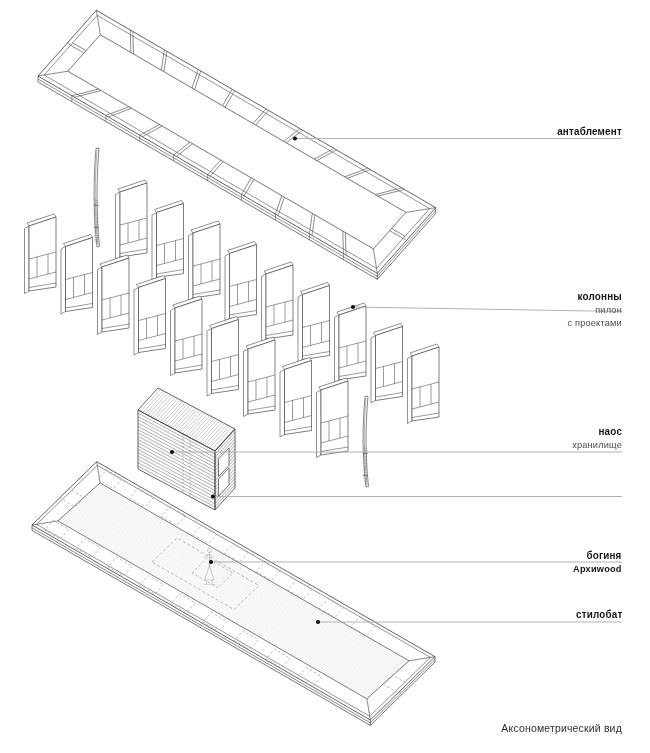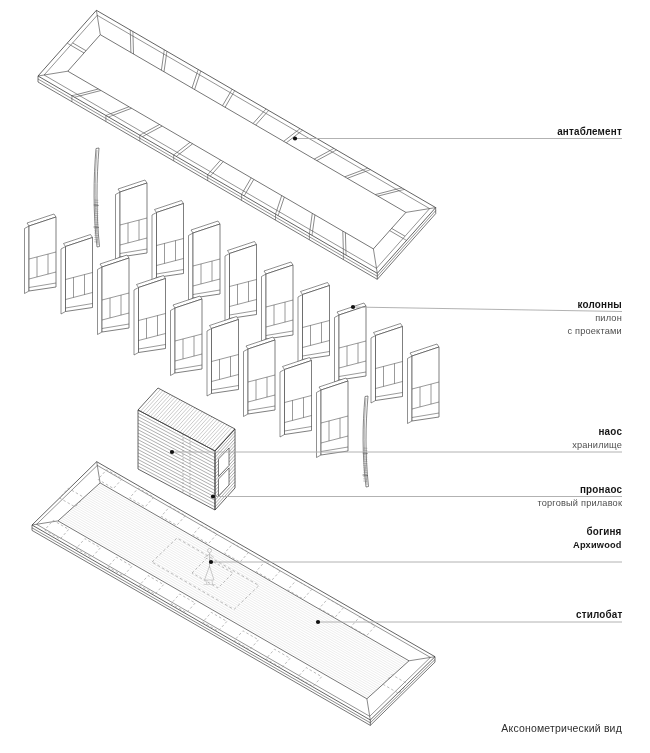--- a/index.html
+++ b/index.html
@@ -484,37 +484,33 @@
         <circle cx="211" cy="562" r="2.1" fill="#111111"></circle>
         <line x1="318.0" y1="622.0" x2="622.0" y2="622.0" stroke="#a9a9a9" stroke-width="0.9"></line>
         <circle cx="318" cy="622" r="2.1" fill="#111111"></circle>
       </g>
     </svg>
 
   <div class="ann" style="top:125px">
     <div class="term">антаблемент</div>
   </div>
 
-  <div class="ann" style="top:298px">
+  <div class="ann" style="top:290px">
     <div class="term">колонны</div>
     <div class="sub">пилон</div>
     <div class="sub">с проектами</div>
   </div>
 
   <div class="ann" style="top:425px">
     <div class="term">наос</div>
     <div class="sub">хранилище</div>
   </div>
 
-  <div class="ann" style="top:483px">
-    <div class="term">пронаос</div>
-    <div class="sub">торговый прилавок</div>
-  </div>
-
-  <div class="ann" style="top:525px">
+
+  <div class="ann" style="top:549px">
     <div class="term">богиня</div>
     <div class="sub strong">Архиwood</div>
   </div>
 
   <div class="ann" style="top:608px">
     <div class="term">стилобат</div>
   </div>
 
   <div class="caption">Аксонометрический вид</div>
 </div>

